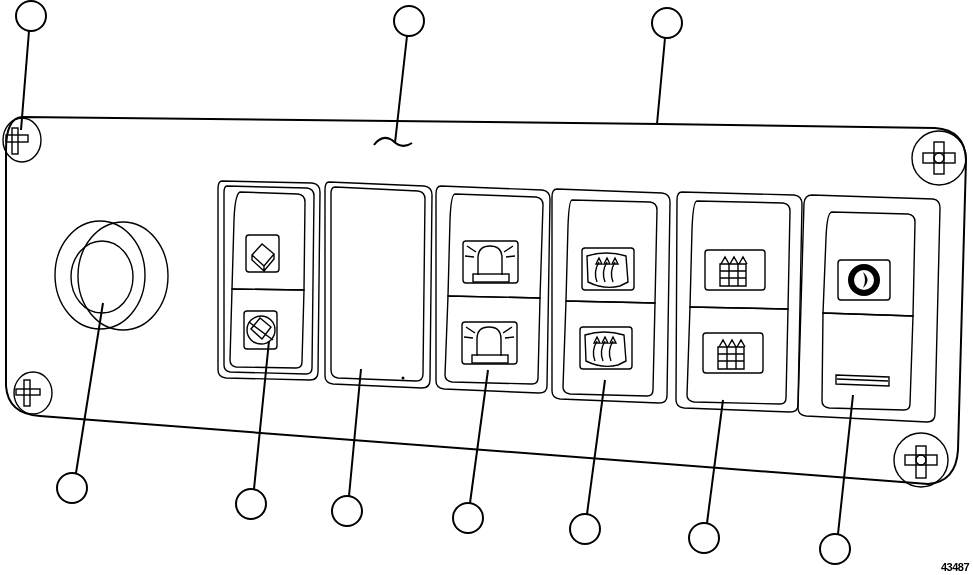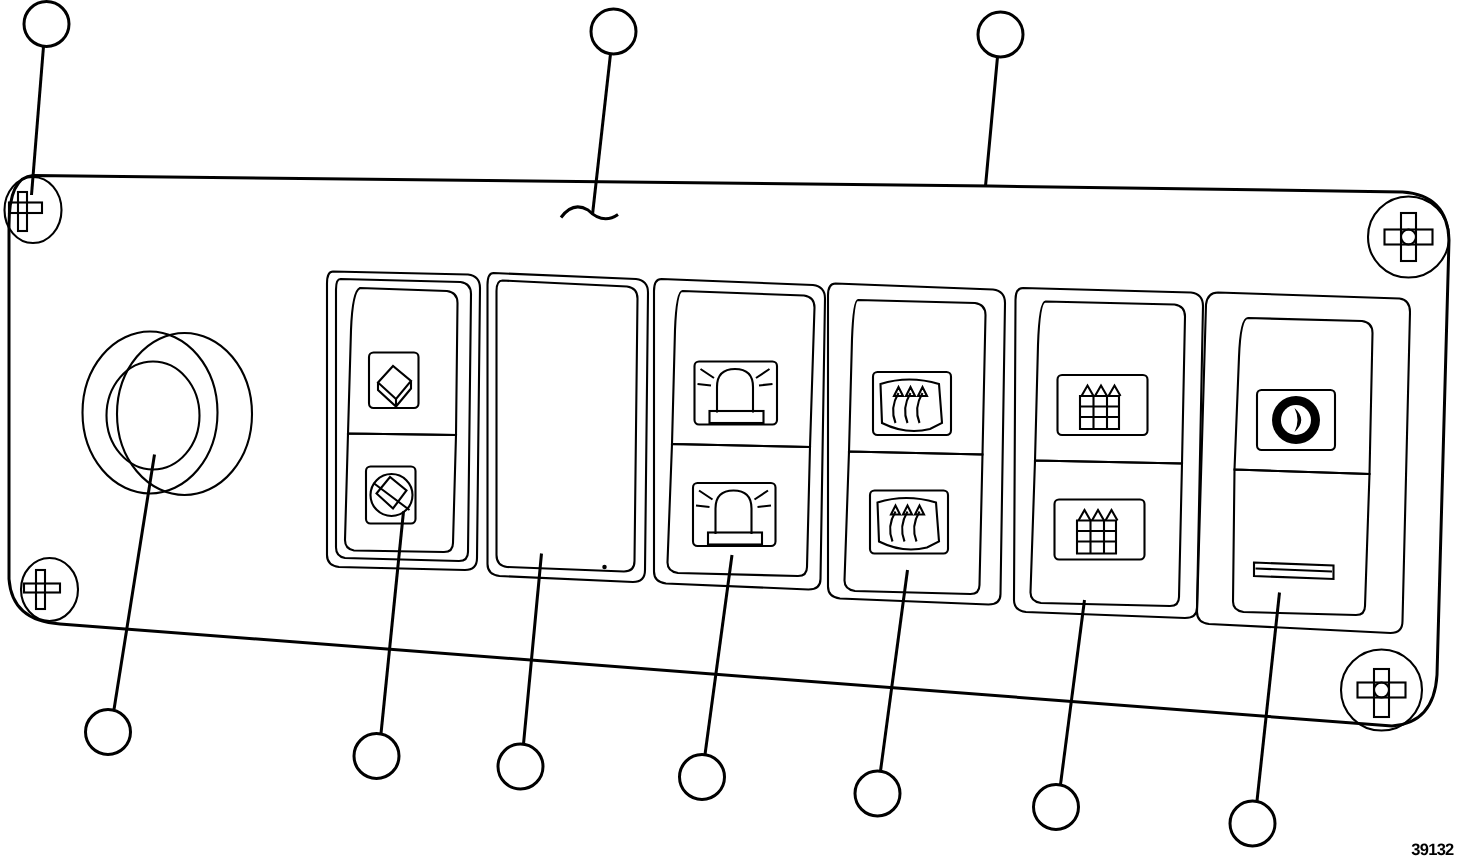--- a/index.html
+++ b/index.html
@@ -169,13 +169,13 @@
   <g>
     <circle class="stroke" cx="704" cy="538" r="15"></circle>
     <line class="stroke" x1="707" y1="523" x2="723" y2="400"></line>
   </g>
   <g>
     <circle class="stroke" cx="835" cy="549" r="15"></circle>
     <line class="stroke" x1="838" y1="534" x2="853" y2="395"></line>
   </g>
 </svg>
 
-<div class="fig-num">39132</div>
+<div class="fig-num">43487</div>
 
 </body></html>

